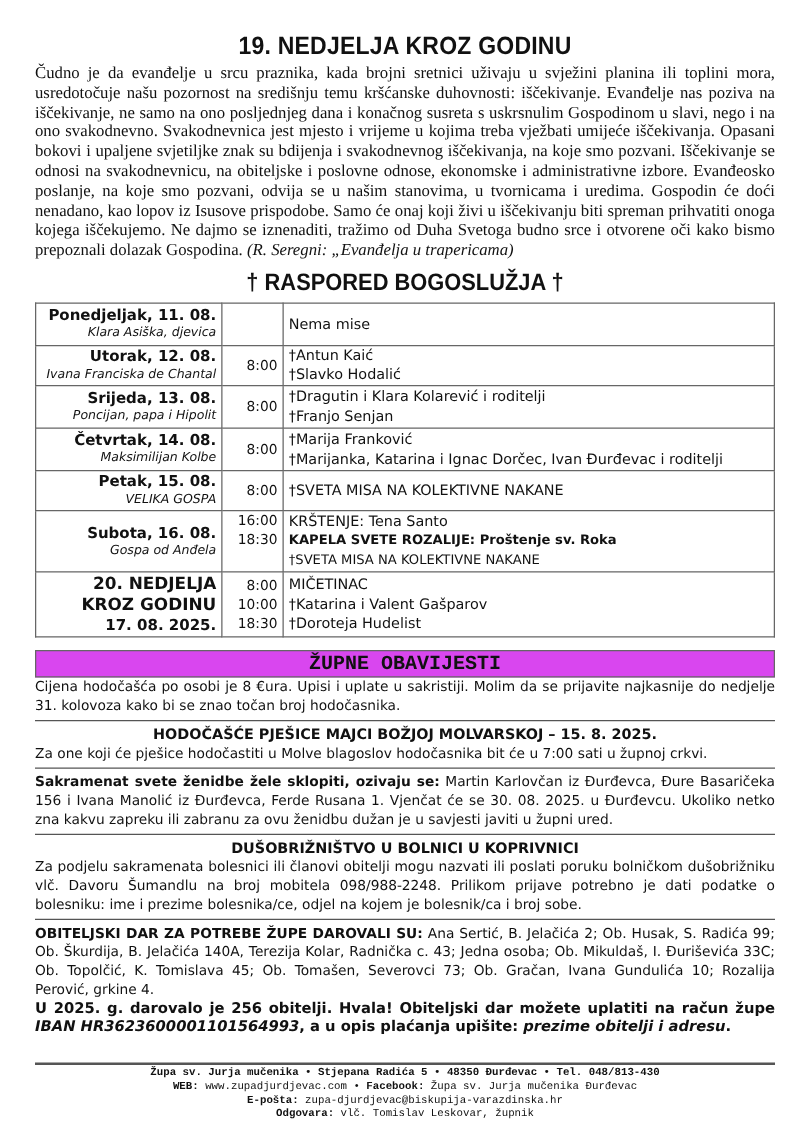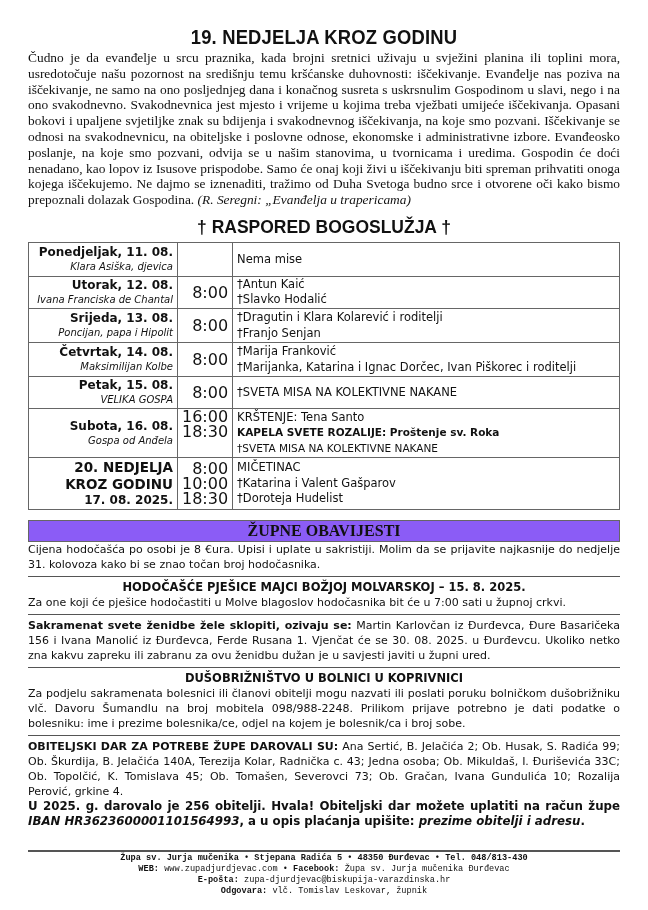--- a/index.html
+++ b/index.html
@@ -5,28 +5,28 @@
     html, body { margin: 0; padding: 0; background: #ffffff; }
     body { width: 648px; height: 910px; overflow: hidden; position: relative; color: #111; }
     .page { position: absolute; left: 28px; top: 26px; width: 592px; }
     .title { font-family: "Liberation Sans", sans-serif; font-weight: bold; font-size: 20px; text-align: center; letter-spacing: 0.2px; margin: 0; line-height: 22px; transform: scaleX(0.92); }
     .intro { font-family: "Liberation Serif", serif; font-size: 13.4px; line-height: 15.8px; text-align: justify; margin: 2px 0 0 0; }
     .intro .src { font-style: italic; }
     .sched-title { font-family: "Liberation Sans", sans-serif; font-weight: bold; font-size: 19px; text-align: center; margin: 8px 0 4px 0; line-height: 22px; transform: scaleX(0.92); }
     table.sched { border-collapse: collapse; width: 592px; margin-left: 0; font-family: "DejaVu Sans", sans-serif; }
     table.sched td { border: 1.5px solid #666; padding: 0 4px; vertical-align: middle; }
     td.day { width: 140px; text-align: right; }
-    td.time { width: 40px; text-align: right; font-size: 16px; line-height: 15px; }
+    td.time { width: 40px; text-align: right; font-size: 11px; line-height: 15px; }
     td.intent { font-size: 11.5px; line-height: 15.5px; }
     .day-name { font-weight: bold; font-size: 12px; line-height: 15px; display: block; }
     .day-saint { font-size: 10px; line-height: 13px; display: block; font-style: italic; }
     .day-big { font-weight: bold; font-size: 13.5px; line-height: 17px; display: block; }
     .bold { font-weight: bold; }
     .small { font-size: 10.5px; }
-    .notice-box { margin: 10px 0 0 0; border: 1.5px solid #666; background: #8b5cf6; text-align: center; font-family: Liberation Serif, serif; font-weight: bold; font-size: 16px; line-height: 20px; }
+    .notice-box { margin: 10px 0 0 0; border: 1.5px solid #666; background: #d946ef; text-align: center; font-family: Liberation Mono, monospace; font-weight: bold; font-size: 16px; line-height: 20px; }
     .sec { font-family: "DejaVu Sans", sans-serif; font-size: 11px; line-height: 15px; text-align: justify; }
     .sec-head { font-weight: bold; text-align: center; font-size: 11.5px; line-height: 15px; margin-top: 3px; }
     .rule { border-top: 1.5px solid #555; margin: 4px 0 3px 0; }
     .footer-rule { position: absolute; left: 28px; top: 850px; width: 592px; border-top: 2px solid #555; }
     .footer { position: absolute; left: 28px; top: 853px; width: 592px; text-align: center; font-family: Liberation Mono, monospace; font-size: 8.6px; line-height: 11px; }
     .footer b { font-weight: bold; }
     .it { font-style: italic; }
   </style>
 </head>
 <body>
@@ -72,21 +72,21 @@
           </td>
       </tr>
       <tr style="height:34px">
         <td class="day">
             <span class="day-name">Četvrtak, 14. 08.</span>
             <span class="day-saint">Maksimilijan Kolbe</span>
           </td>
         <td class="time">8:00</td>
         <td class="intent" style="line-height:16.5px">
             <div>†Marija Franković</div>
-            <div>†Marijanka, Katarina i Ignac Dorčec, Ivan Piškorec i roditelji</div>
+            <div>†Marijanka, Katarina i Ignac Dorčec, Ivan Đurđevac i roditelji</div>
           </td>
       </tr>
       <tr style="height:32px">
         <td class="day">
             <span class="day-name">Petak, 15. 08.</span>
             <span class="day-saint">VELIKA GOSPA</span>
           </td>
         <td class="time">8:00</td>
         <td class="intent">
             <div>†SVETA MISA NA KOLEKTIVNE NAKANE</div>

